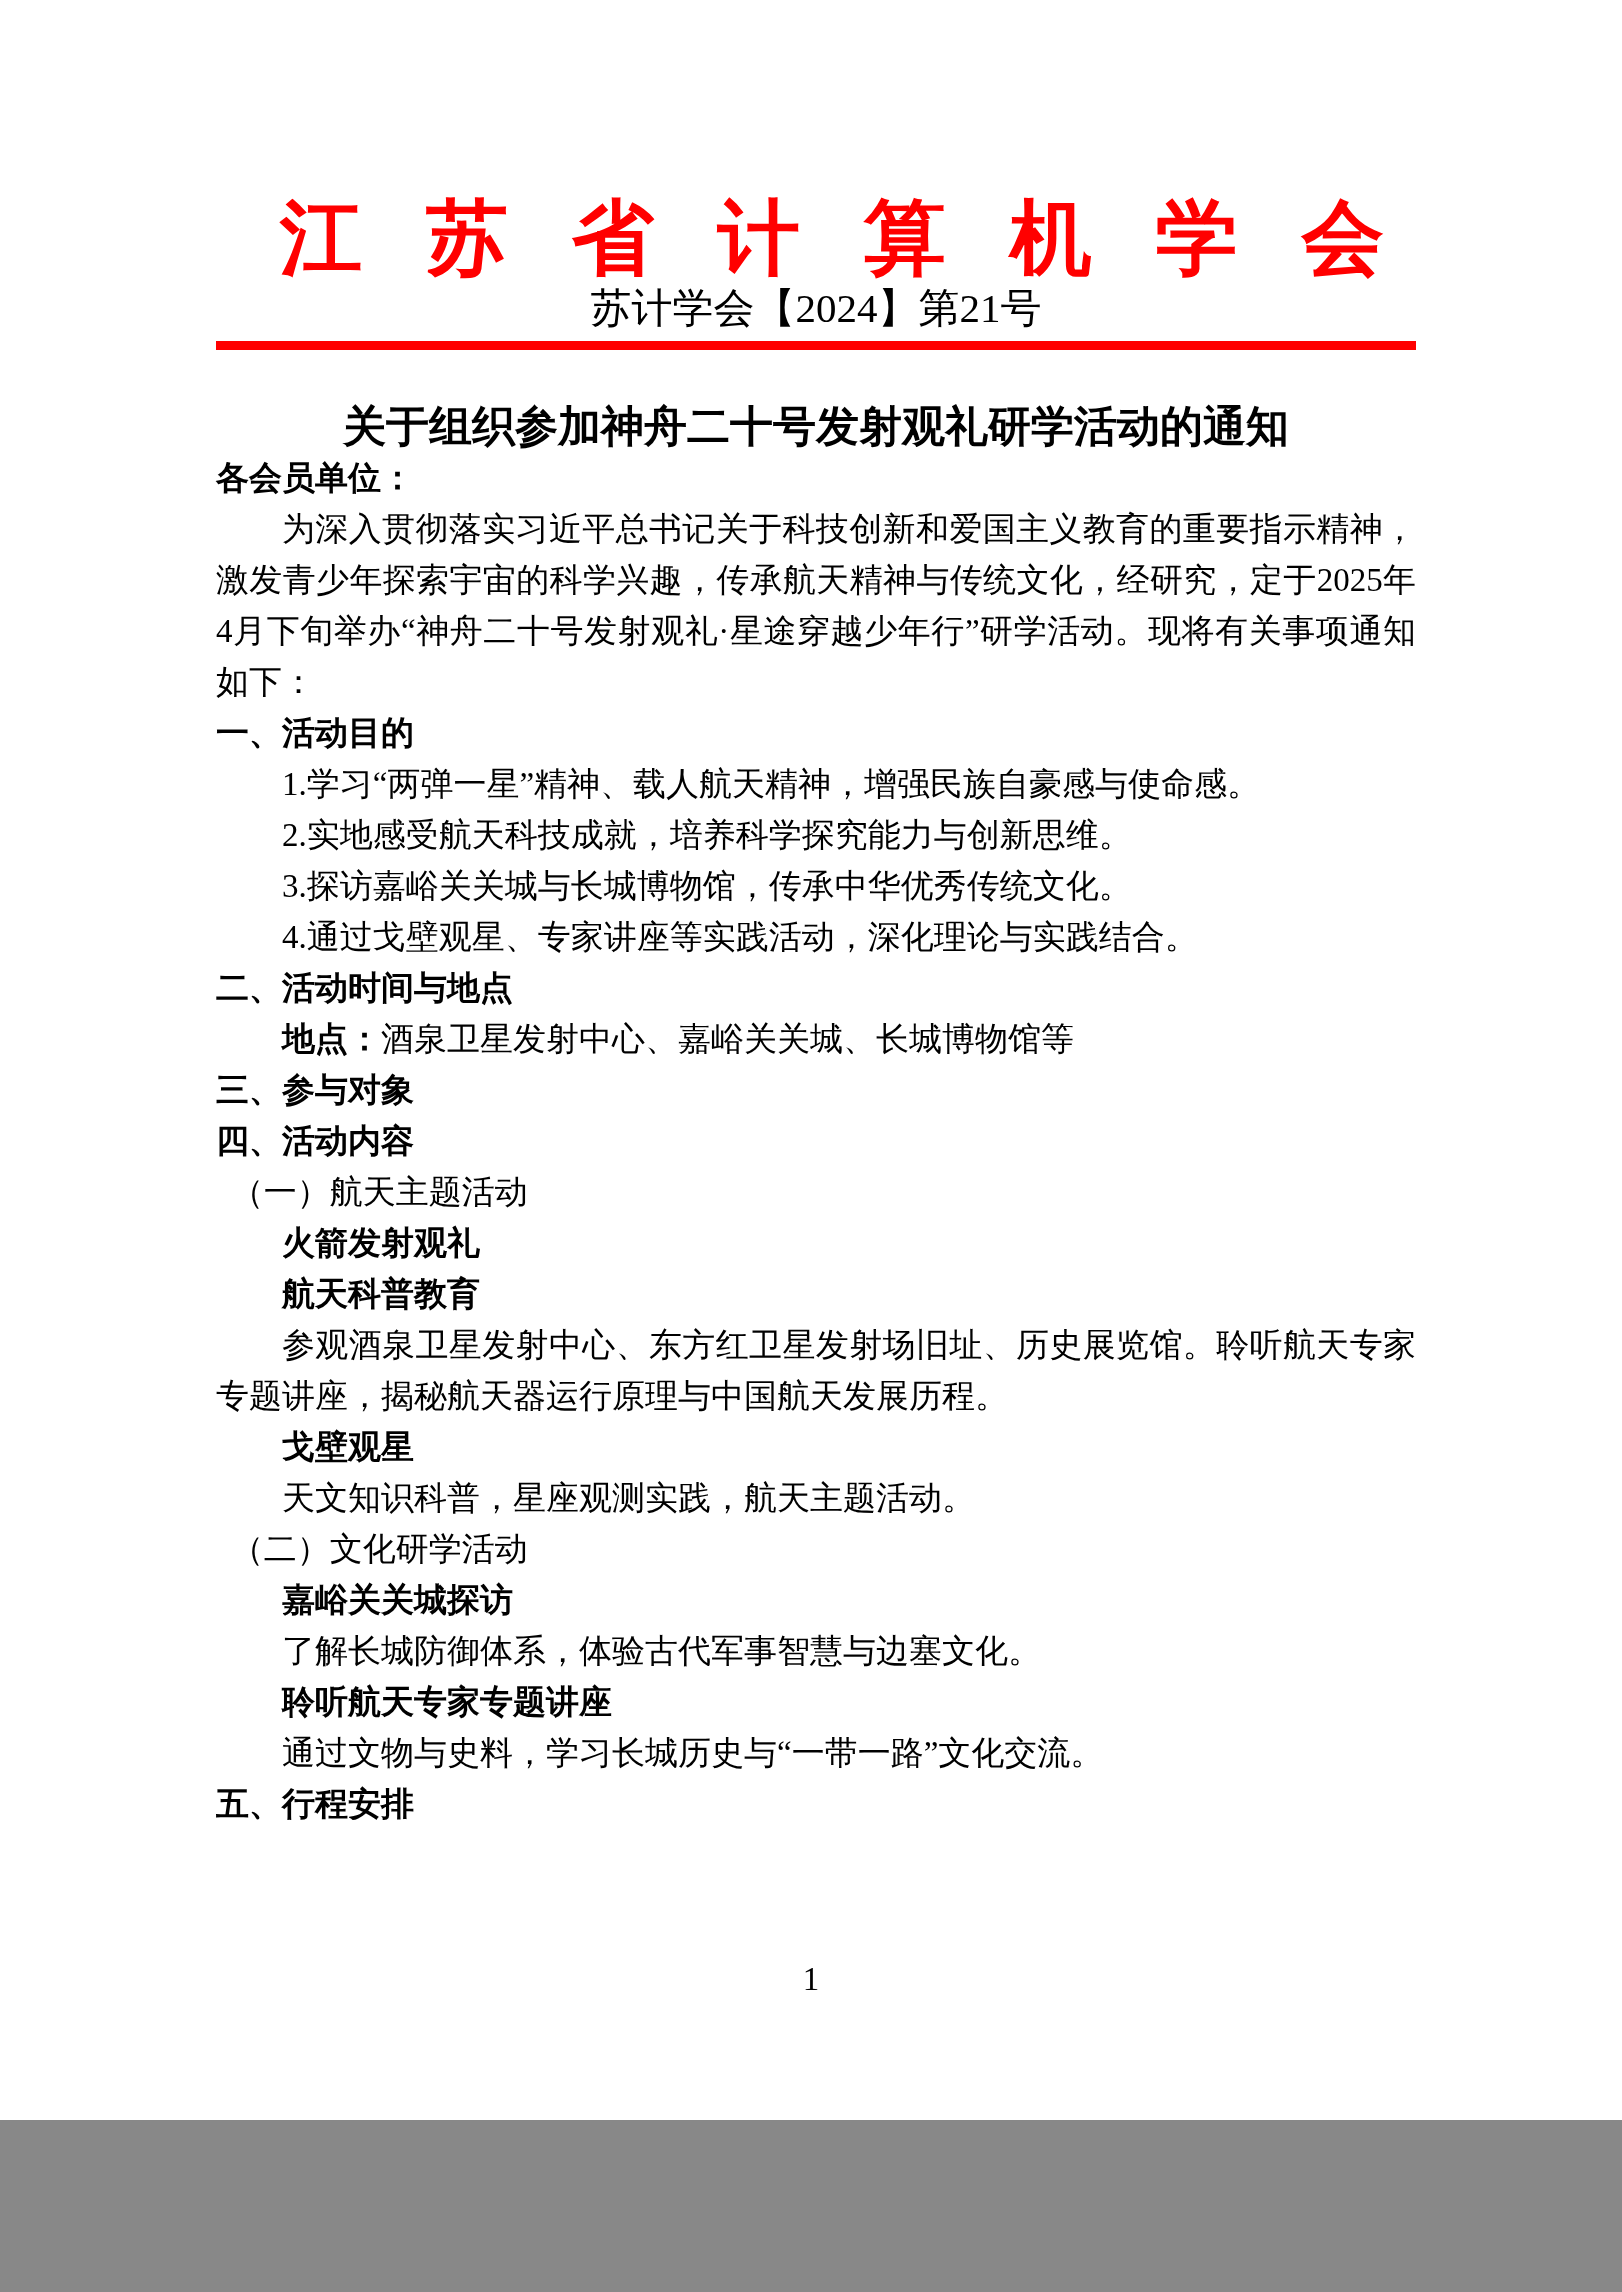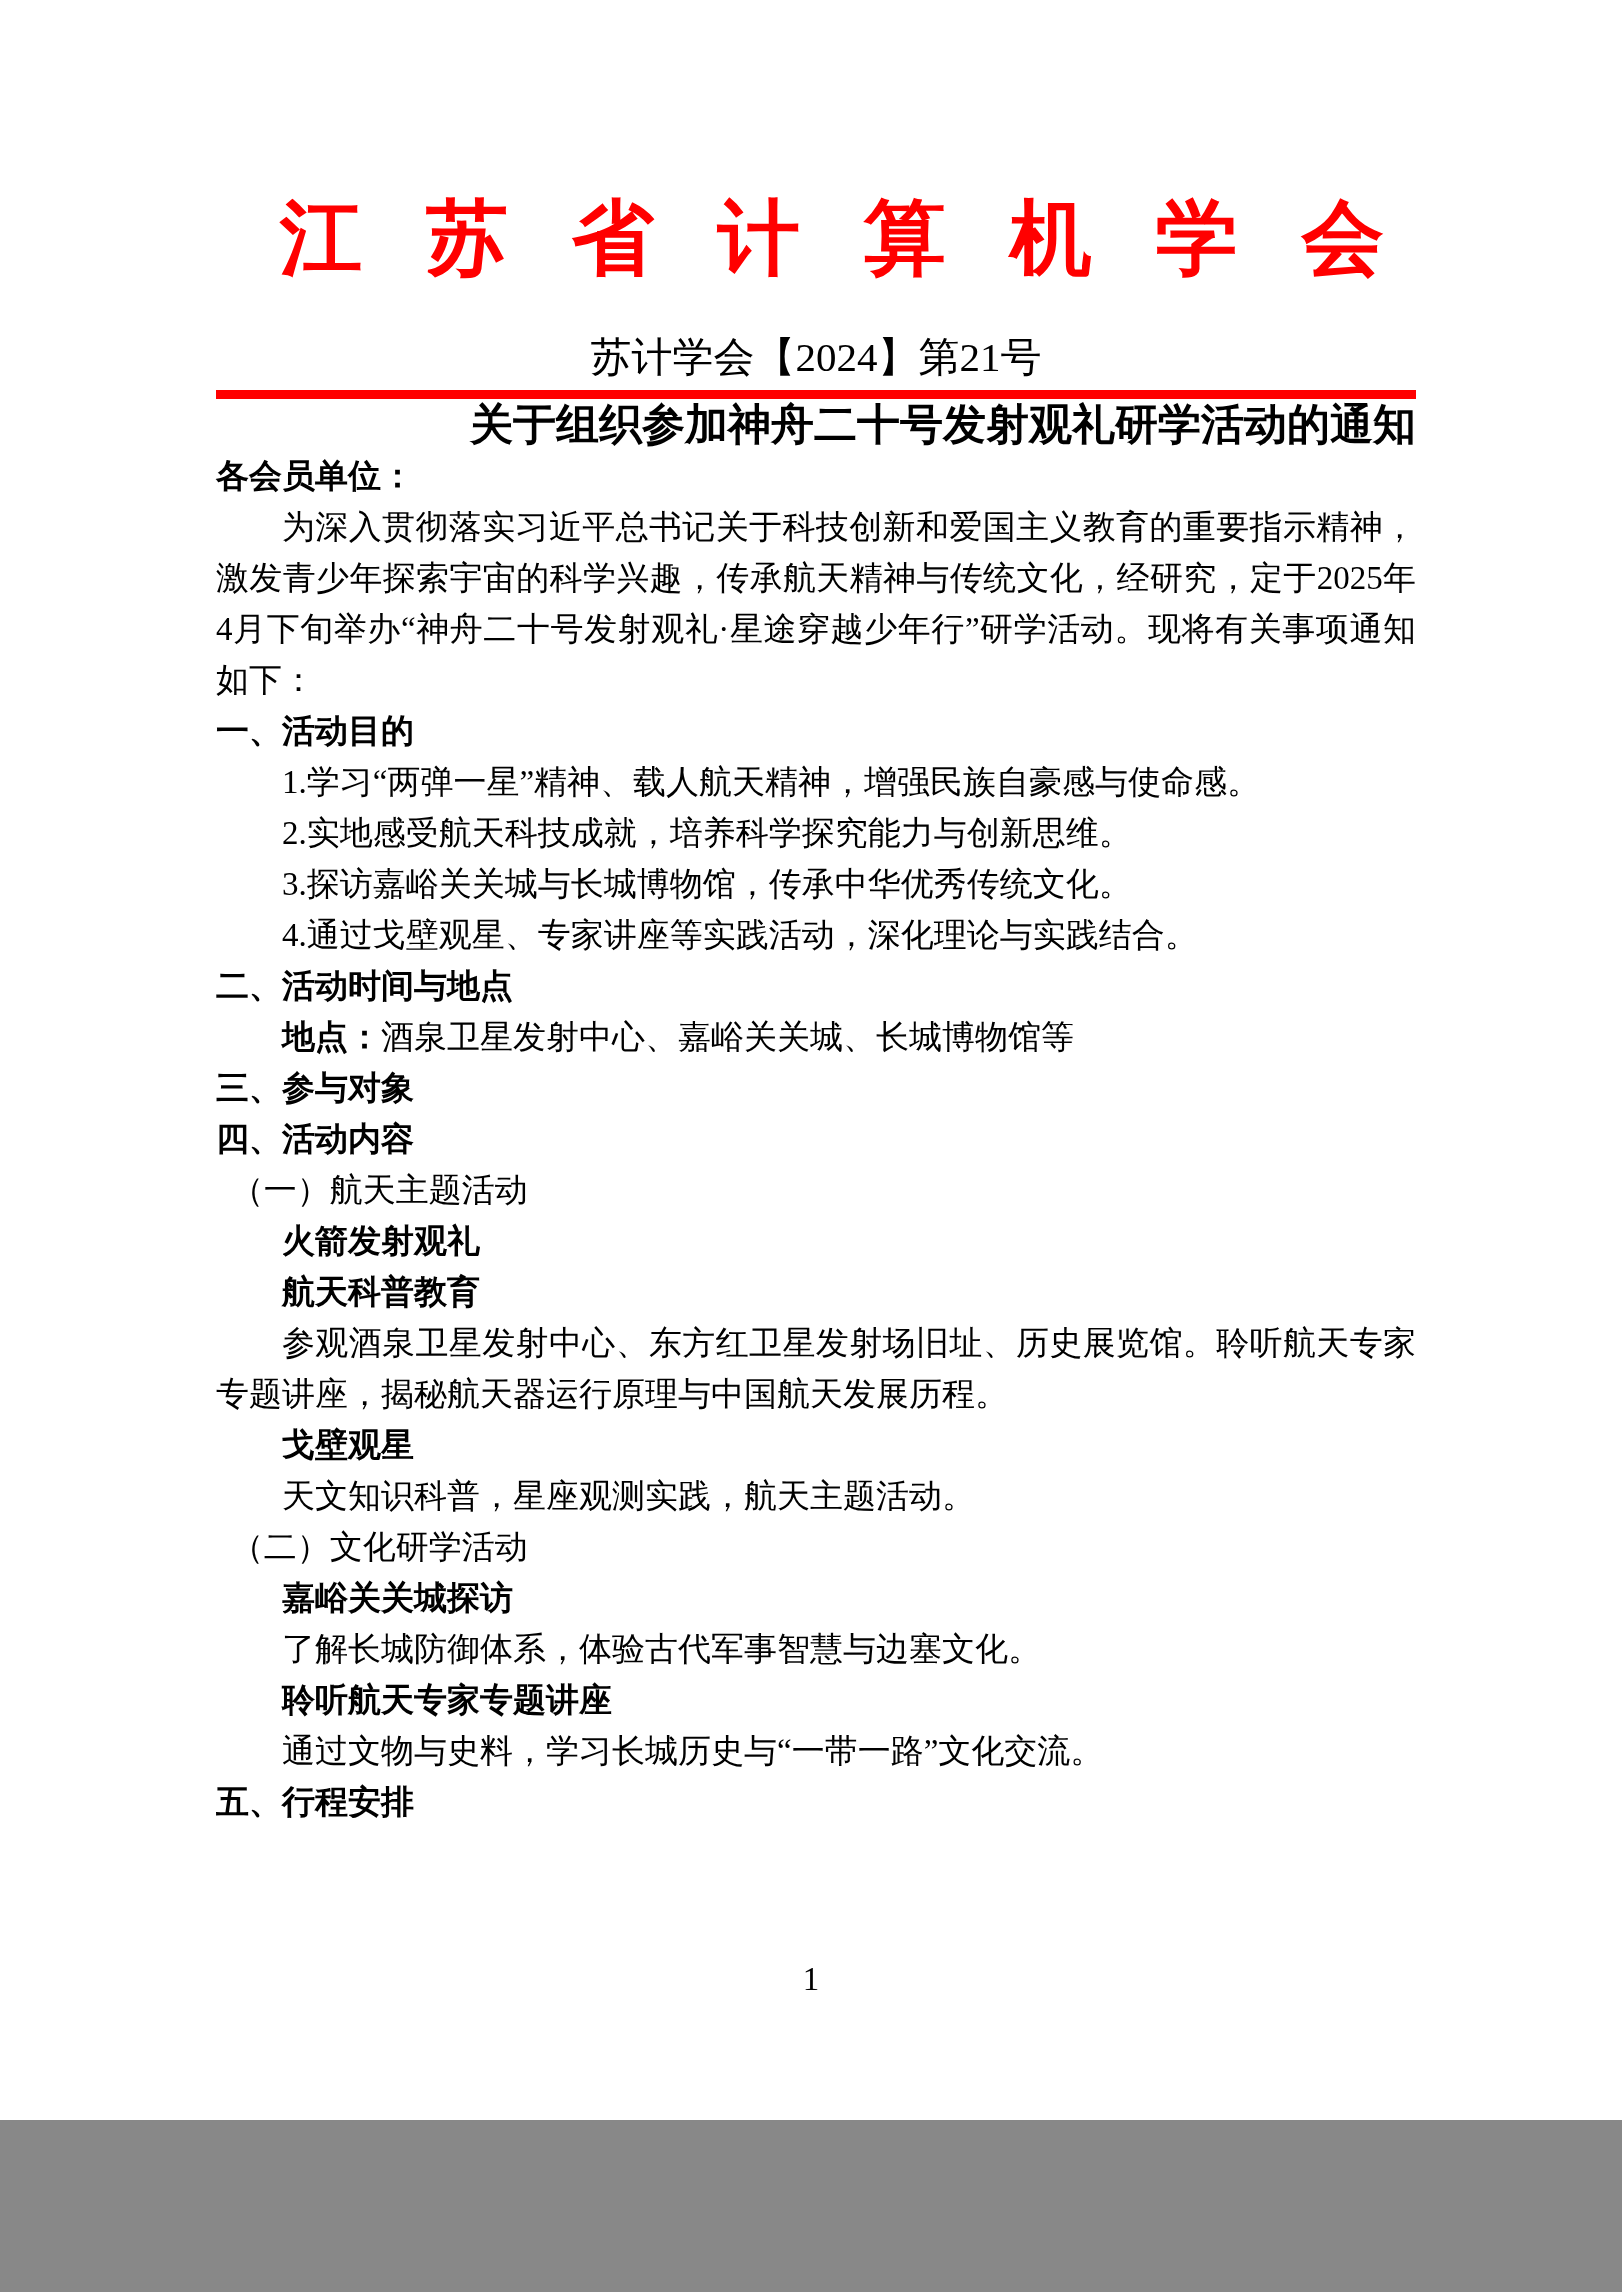--- a/index.html
+++ b/index.html
@@ -7,23 +7,23 @@
     width:1622px; height:2120px; box-sizing:border-box;
     margin:0 auto; background:#ffffff; color:#000;
     padding:194px 206px 0 216px; position:relative;
     font-family:"Liberation Serif","DejaVu Serif",serif;
   }
   .org-title {
     font-size:82px; font-weight:700; color:#ff0000;
     text-align:center; letter-spacing:0.78em; text-indent:0.78em;
     line-height:1.1; white-space:nowrap;
   }
-  .doc-number { margin-top:49px; font-size:41px; text-align:center; line-height:1.2; }
+  .doc-number { font-size:41px; text-align:center; line-height:1.2; }
   .red-rule { margin-top:7.8px; height:8.8px; background:#ff0000; }
-  .doc-title { font-size:43px; font-weight:700; text-align:right; line-height:1.2; }
+  .doc-title { margin-top:51px; font-size:43px; font-weight:700; text-align:center; line-height:1.2; }
   .content { font-size:33px; line-height:51px; text-align:justify; }
   .content p { margin:0; }
   .salutation { font-weight:700; }
   .indent { text-indent:2em; }
   .sec-heading { font-weight:700; margin-top:21.6px; }
   .subsec { margin-top:15.7px; text-indent:0.45em; }
   .block-title { font-weight:700; text-indent:2em; }
   .kv { text-indent:2em; }
   .kv b { font-weight:700; }
   .page-num {

